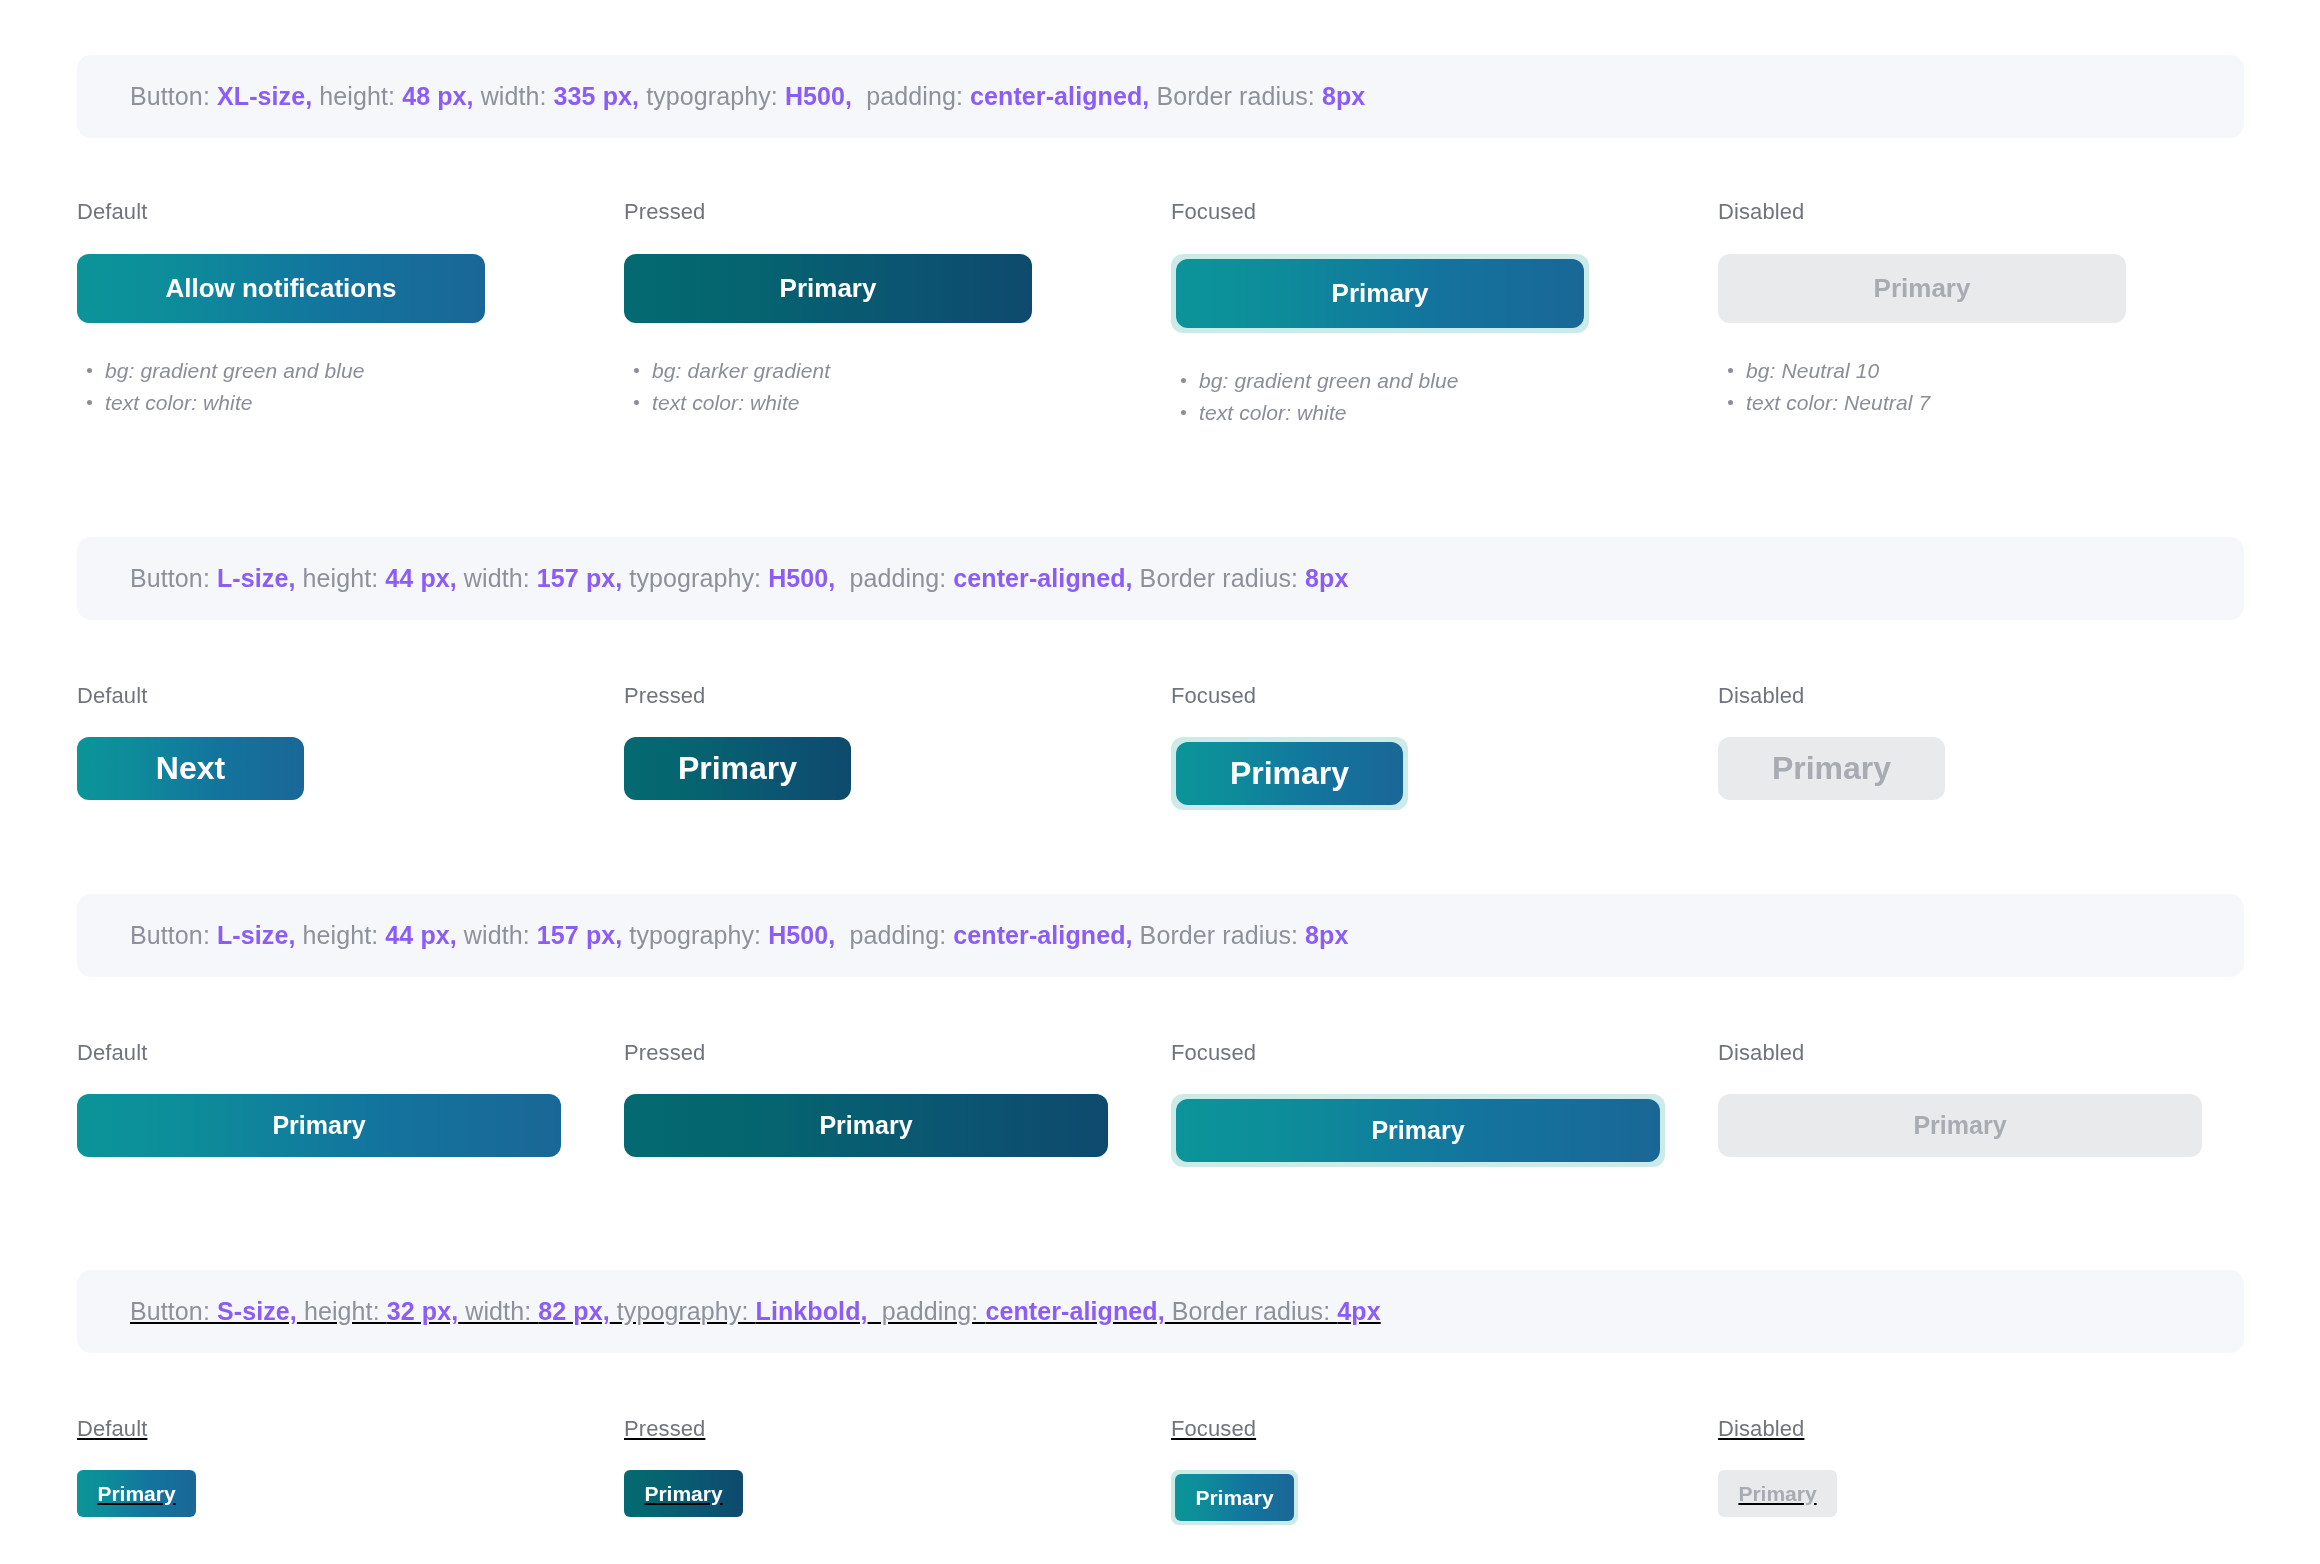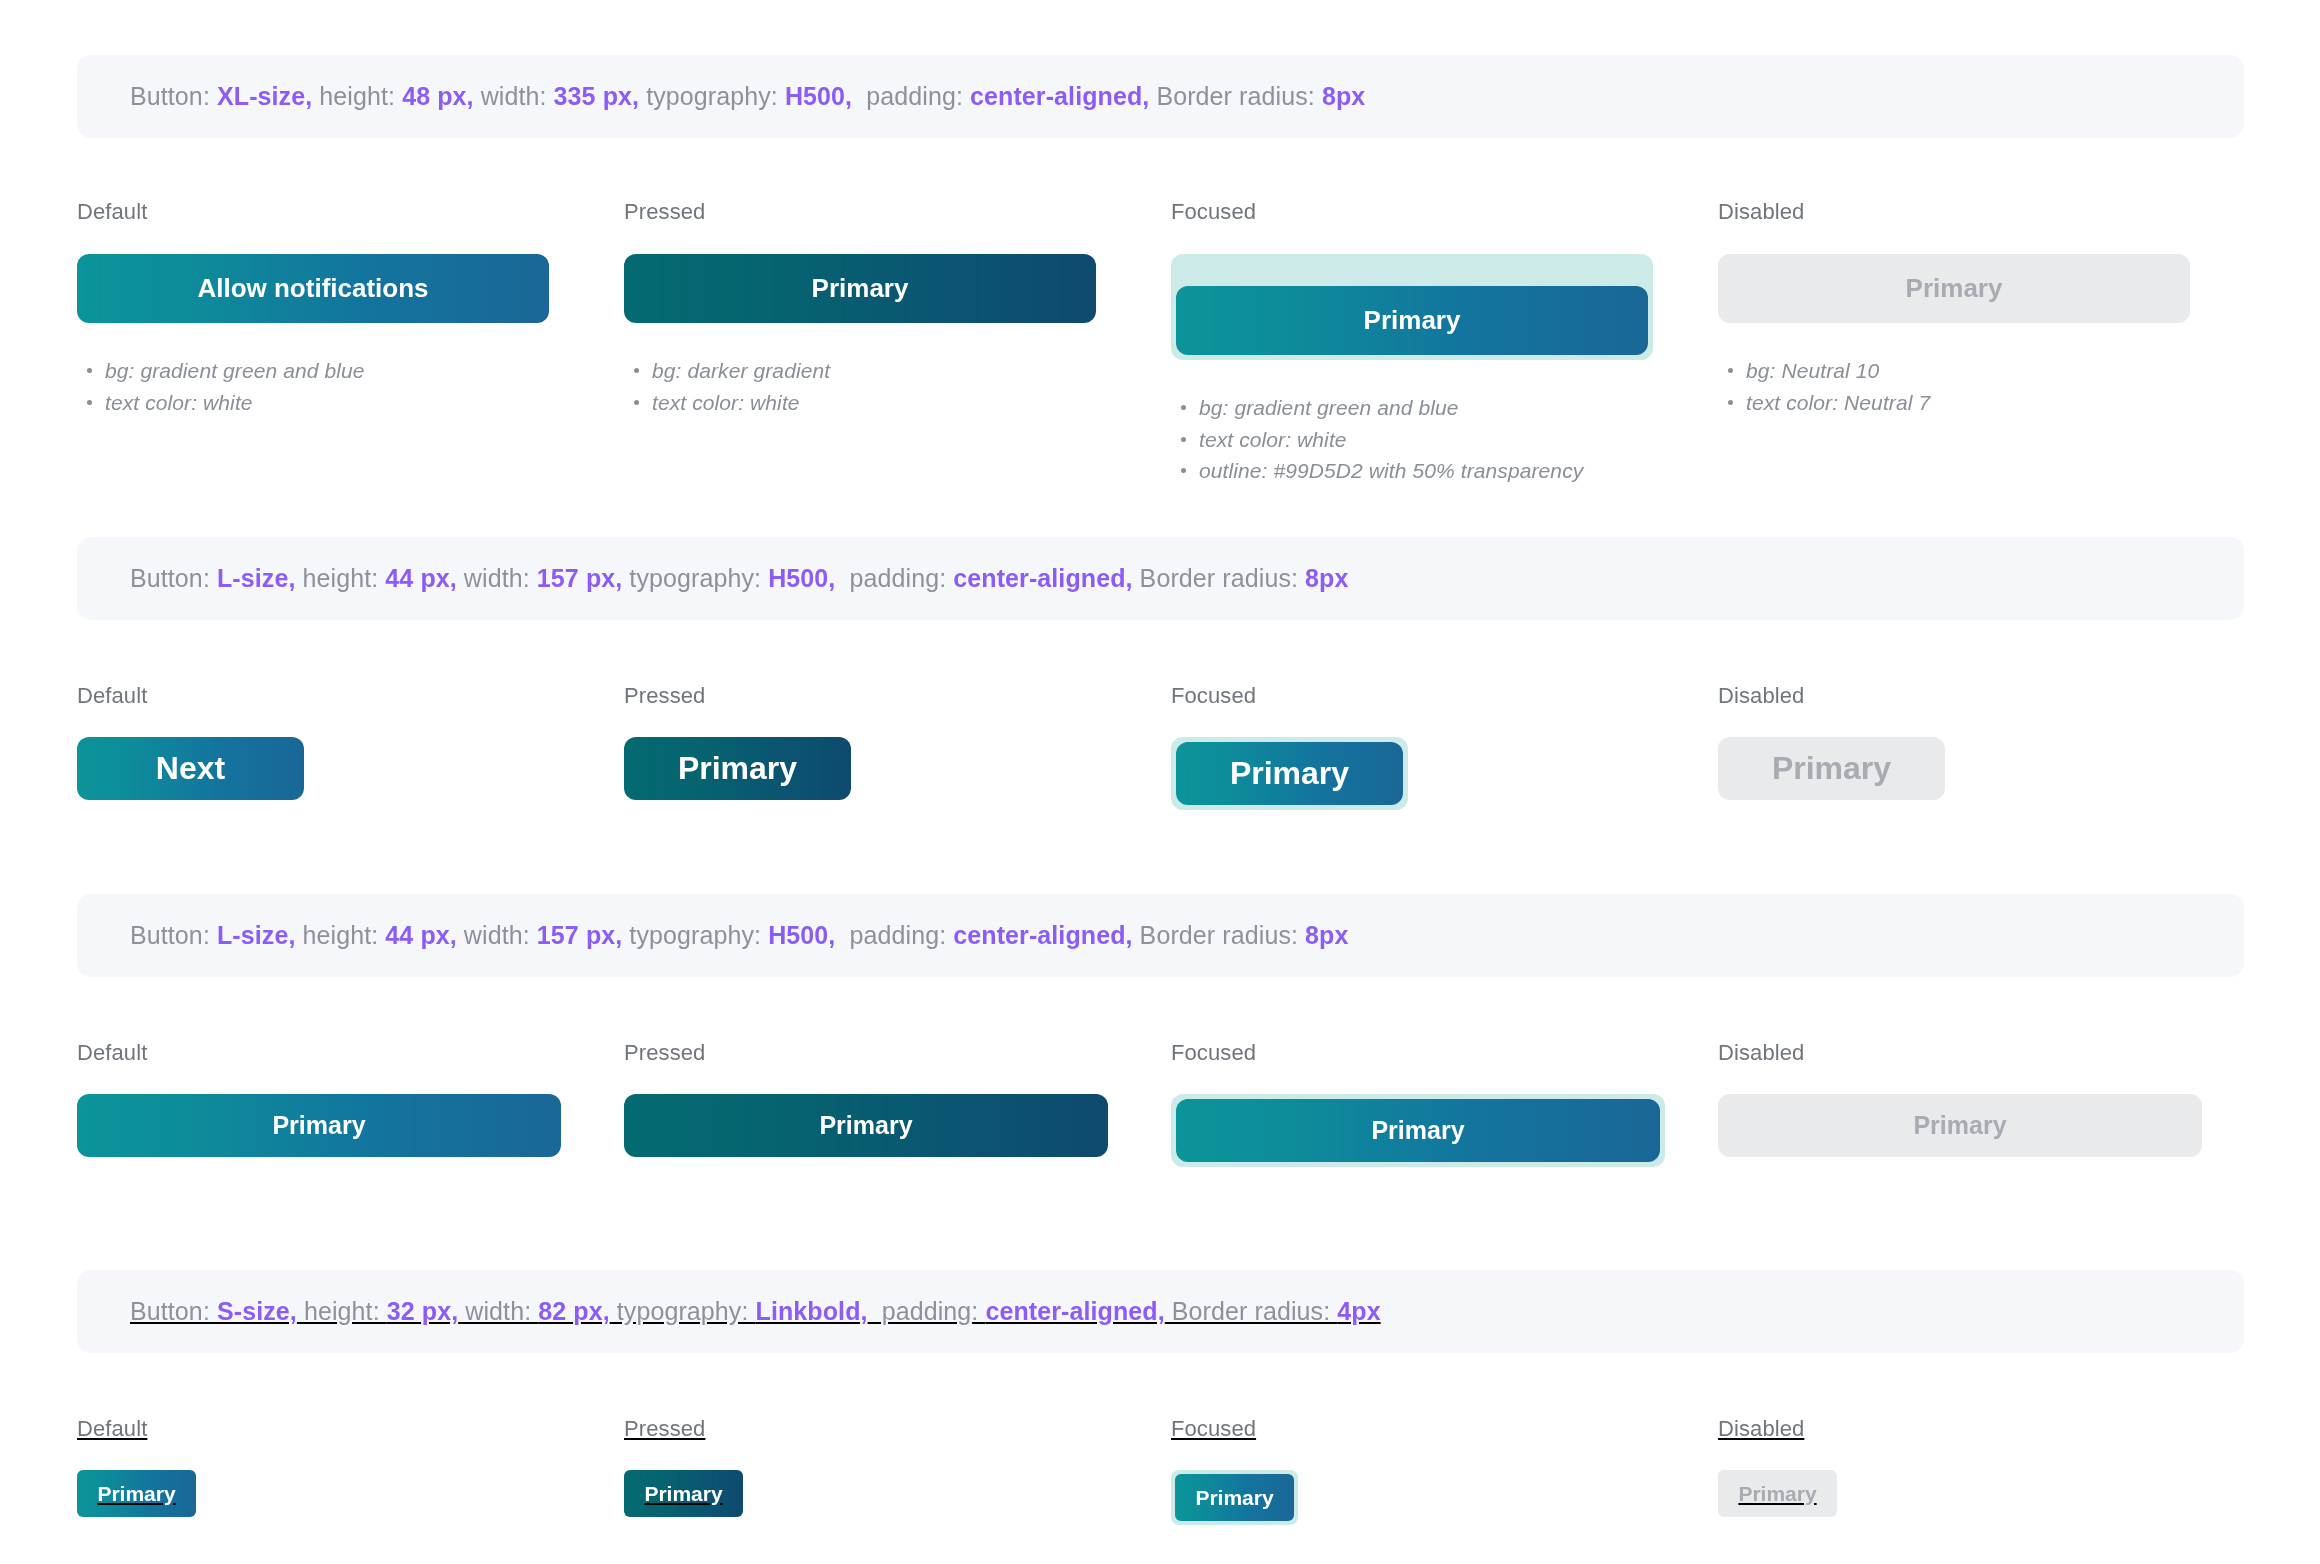--- a/index.html
+++ b/index.html
@@ -92,25 +92,24 @@
     background: rgba(153, 213, 210, 0.5);
     padding: 5px;
   }
   .focus-wrap.small {
     border-radius: 8px;
     padding: 4px;
   }
 
   
   .btn-xl {
-    width: 472px;
+    width: 408px;
     height: 69px;
     border-radius: 12px;
     font-size: 26px;
-    margin-top: 27px;
   }
   
   .btn-l {
     width: 227px;
     height: 63px;
     border-radius: 12px;
     font-size: 32px;
   }
   
   .btn-lw {
@@ -204,21 +203,20 @@
       </div>
 
       <div class="state-col">
         <div class="state-label">Focused</div>
         <div class="focus-wrap">
           <button class="btn btn-xl btn-grad-default">Primary</button>
         </div>
         <ul class="notes">
           <li>bg: gradient green and blue</li>
           <li>text color: white</li>
-          <li>outline: #99D5D2 with 50% transparency</li>
         </ul>
       </div>
 
       <div class="state-col">
         <div class="state-label">Disabled</div>
         <button class="btn btn-xl btn-disabled">Primary</button>
         <ul class="notes">
           <li>bg: Neutral 10</li>
           <li>text color: Neutral 7</li>
         </ul>

